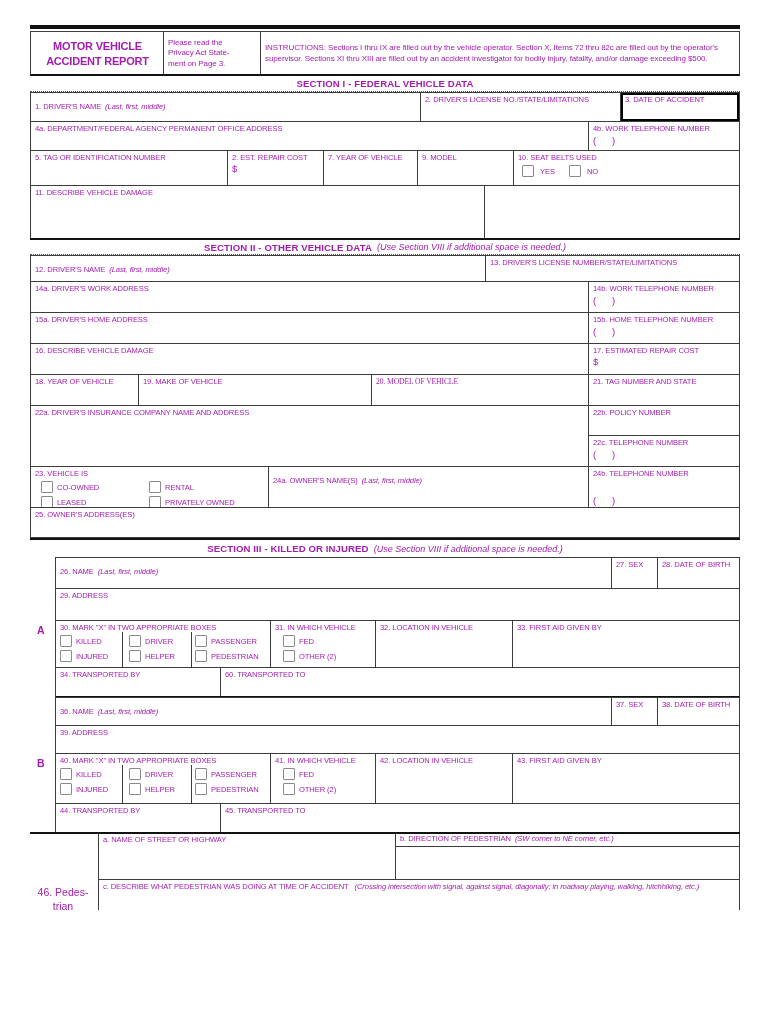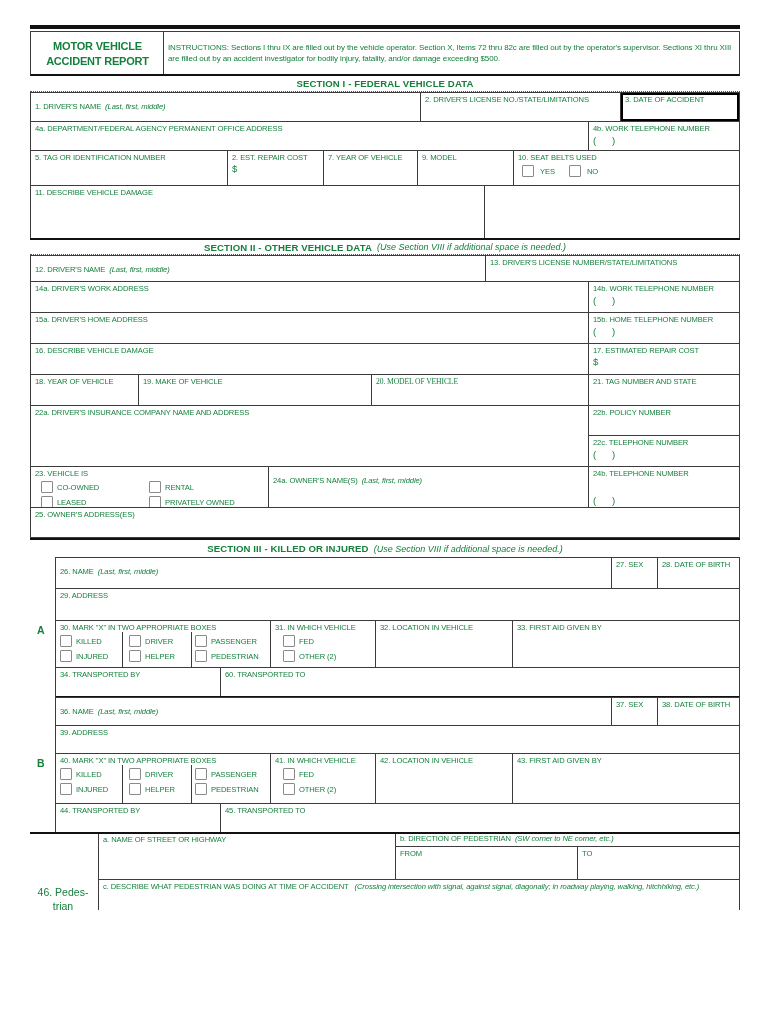--- a/index.html
+++ b/index.html
@@ -1,17 +1,17 @@
 <!DOCTYPE html>
 <html><head>
 <meta charset="utf-8">
 <style>
   html,body{margin:0;padding:0;background:#fff;}
   .page{position:relative;width:768px;height:910px;background:#fff;
-        font-family:"Liberation Sans", sans-serif;color:#15803d;overflow:hidden;border-radius:20px;}
+        font-family:"Liberation Sans", sans-serif;color:#a21caf;overflow:hidden;border-radius:20px;}
   .abs{position:absolute;box-sizing:border-box;}
   .bar{background:#111;}
   .row{display:flex;border:1px solid #3c3c3c;background:#fff;}
   .cell{box-sizing:border-box;border-right:1px solid #3c3c3c;padding:2px 3px 1px 4px;
         position:relative;display:flex;flex-direction:column;}
   .cell:last-child{border-right:none;}
   .lbl{font-size:7.6px;line-height:1.25;letter-spacing:-0.1px;white-space:nowrap;}
   .lblw{font-size:7.6px;line-height:1.25;letter-spacing:-0.1px;}
   .it{font-style:italic;}
   .gap{margin-left:4px;}
@@ -40,20 +40,25 @@
 
 <div class="page">
 
   <div class="abs bar" style="left:30px;top:25px;width:710px;height:4px;"></div>
 
   <div class="abs row" style="left:30px;top:31px;width:710px;height:45px;border-bottom:2.5px solid #111;">
     <div class="cell hdr-title" style="width:133px;">
       <span>MOTOR VEHICLE</span>
       <span>ACCIDENT REPORT</span>
     </div>
+    <div class="cell hdr-sm" style="width:97px;justify-content:center;">
+      <span>Please read the</span>
+      <span>Privacy Act State-</span>
+      <span>ment on Page 3.</span>
+    </div>
     <div class="cell hdr-sm" style="flex:1;justify-content:center;">
       <span>INSTRUCTIONS:  Sections I thru IX are filled out by the vehicle operator. Section X, Items 72 thru 82c are filled out by the operator's supervisor. Sections XI thru XIII are filled out by an accident investigator for bodily injury, fatality, and/or damage exceeding $500.</span>
     </div>
   </div>
 
   <div class="abs band" style="left:30px;top:76px;width:710px;height:16px;">
     <span class="t">SECTION I - FEDERAL VEHICLE DATA</span>
   </div>
 
   <div class="abs row" style="left:30px;top:92px;width:710px;height:30px;">
@@ -404,28 +409,20 @@
   <div class="abs" style="left:98px;top:833px;width:642px;height:122px;border-left:1px solid #3c3c3c;border-right:1px solid #3c3c3c;background:#fff;">
     <div style="display:flex;height:47px;box-sizing:border-box;border-bottom:1px solid #3c3c3c;">
       <div class="sub" style="width:297px;border-right:1px solid #3c3c3c;">
         <span class="lbl">a. NAME OF STREET OR HIGHWAY</span>
       </div>
       <div style="flex:1;display:flex;flex-direction:column;box-sizing:border-box;">
         <div class="sub" style="height:14px;border-bottom:1px solid #3c3c3c;flex-direction:row;gap:4px;padding-top:1px;">
           <span class="lbl">b. DIRECTION OF PEDESTRIAN</span>
           <span class="lbl it">(SW corner to NE corner, etc.)</span>
         </div>
-        <div style="display:flex;flex:1;">
-          <div class="sub" style="width:182px;border-right:1px solid #3c3c3c;">
-            <span class="lbl">FROM</span>
-          </div>
-          <div class="sub" style="flex:1;">
-            <span class="lbl">TO</span>
-          </div>
-        </div>
       </div>
     </div>
     <div class="sub" style="height:75px;">
       <div class="lblw" style="padding-left:0;">
         <span>c. DESCRIBE WHAT PEDESTRIAN WAS DOING AT TIME OF ACCIDENT</span>
         <span class="it gap">(Crossing intersection with signal, against signal, diagonally; in roadway playing, walking, hitchhiking, etc.)</span>
       </div>
     </div>
   </div>
   <div class="abs bar" style="left:30px;top:832px;width:710px;height:2px;"></div>

